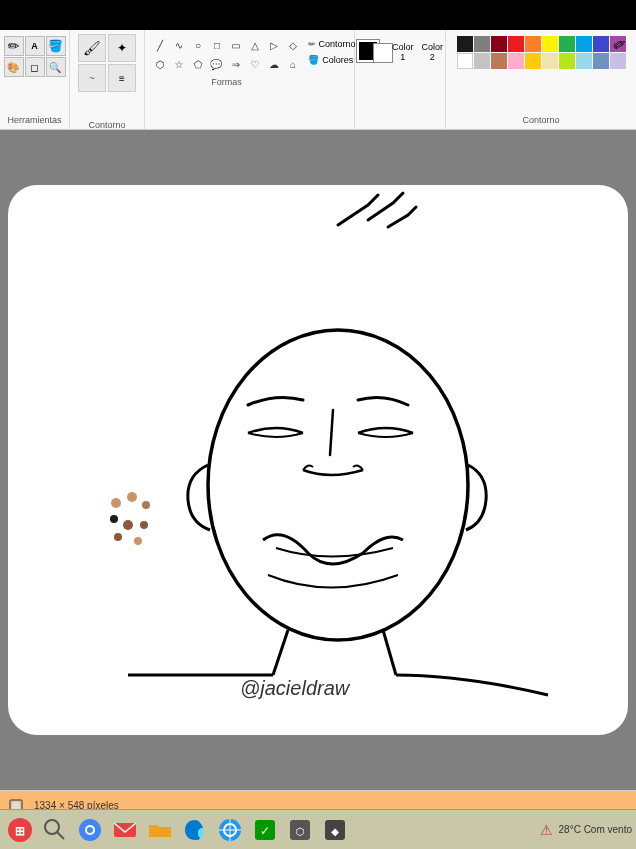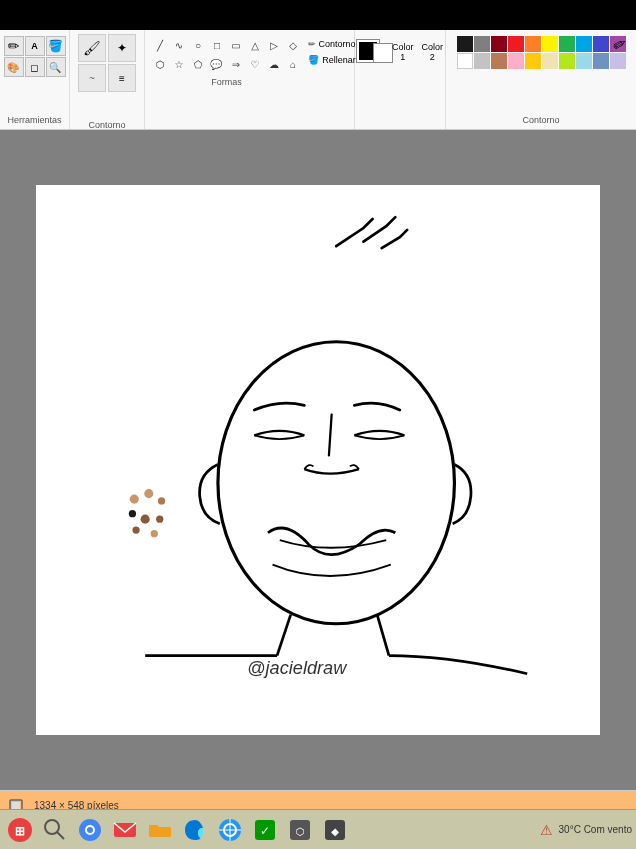--- a/index.html
+++ b/index.html
@@ -170,24 +170,25 @@
       width: 100%;
       height: calc(100% - 130px);
       background: #808080;
       display: flex;
       align-items: center;
       justify-content: center;
       overflow: hidden;
     }
 
     .paint-canvas {
-      width: 564px;
+      width: 620px;
       height: 550px;
       background: #fff;
       position: relative;
+      border-radius: 29px;
     }
 
     
     .status-bar {
       position: absolute;
       bottom: 0;
       left: 0;
       width: 100%;
       height: 30px;
       background: #fdba74;
@@ -298,21 +299,21 @@
         <div class="section-bottom-label" style="position:relative;bottom:0;">Formas</div>
       </div>
       <div style="display:flex;flex-direction:column;gap:4px;padding-top:4px; margin-bottom:14px;">
         <div class="formas-control-btn">
           <span style="font-size:9px;color:#555;">✏</span>
           <span style="font-size:9px;">Contorno</span>
           <span style="font-size:7px;">▼</span>
         </div>
         <div class="formas-control-btn">
           <span style="font-size:9px;color:#555;">🪣</span>
-          <span style="font-size:9px;">Rellenar</span>
+          <span style="font-size:9px;">Colores</span>
           <span style="font-size:7px;">▼</span>
         </div>
       </div>
     </div>
 
 
     <div class="ribbon-section" style="min-width:60px;align-items:center;">
       <div style="display:flex;flex-direction:row;align-items:center;margin-bottom:14px;margin-top:4px;">
         <div class="color-preview-area">
           <div class="color-box-1"></div>
@@ -502,15 +503,15 @@
 
   <div class="taskbar-icon">
     <svg width="26" height="26" viewBox="0 0 26 26">
       <rect x="3" y="3" width="20" height="20" rx="3" fill="#444"></rect>
       <text x="13" y="18" text-anchor="middle" fill="white" font-size="10">◆</text>
     </svg>
   </div>
 
   <div style="margin-left:auto;display:flex;align-items:center;gap:6px;">
     <span style="color:#c0392b;font-size:14px;">⚠</span>
-    <span style="font-size:10px;color:#333;">30°C  Com vento</span>
+    <span style="font-size:10px;color:#333;">28°C  Com vento</span>
   </div>
 </div>
 
 </body></html>

